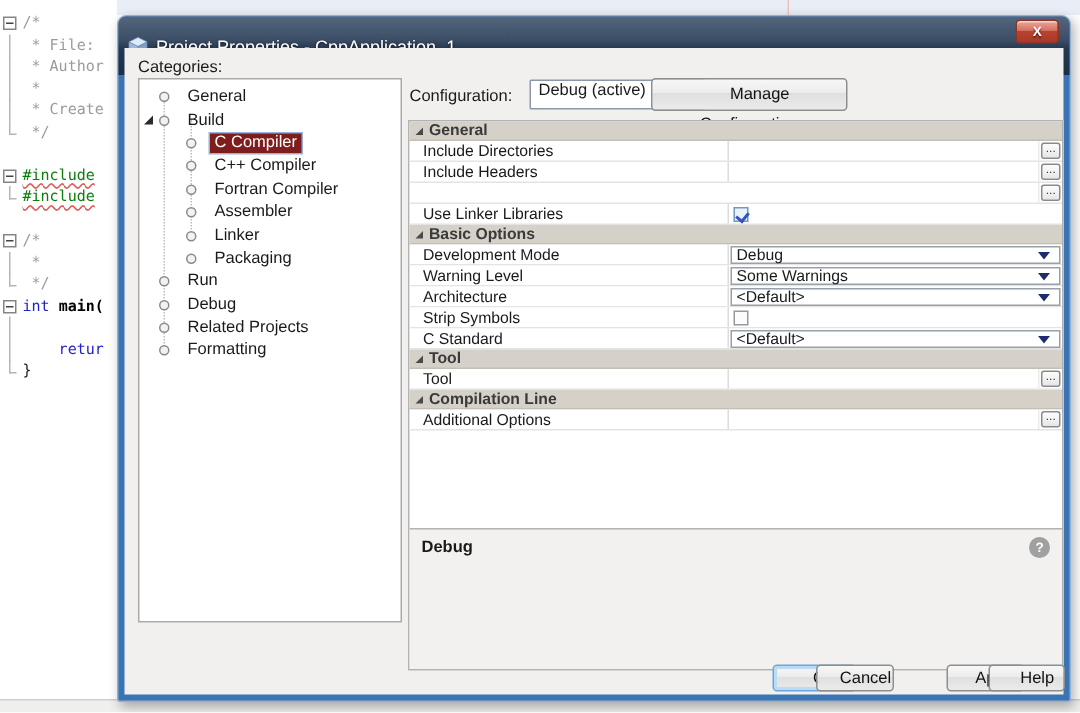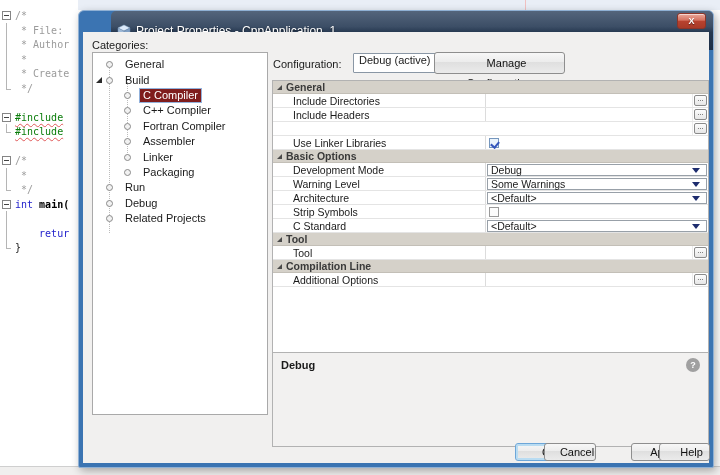--- a/index.html
+++ b/index.html
@@ -23,21 +23,21 @@
   .c-comment { color:#9b9b9b; }
   .c-include { color:#0b7d0b; text-decoration: underline wavy #e05a5a 1px; text-underline-offset:2px; }
   .c-kw { color:#2222cc; }
   .c-fn { color:#000; font-weight:bold; }
 
   
   .dialog { position:absolute; left:78px; top:10px; width:636px; height:458px;
             background:#3b74b2; border:1px solid #8fb0d4; border-radius:6px 6px 2px 2px;
             box-shadow:2px 3px 8px rgba(0,0,0,.3); z-index:2; }
   .titlebar { position:relative; height:39px; border-radius:5px 5px 0 0; padding:0 6px; display:flex; align-items:center; gap:5px;
-              background:linear-gradient(180deg,#54657c 0%, #3c4e66 40%, #263850 55%, #1d2f47 100%);margin-left:32px; }
+              background:linear-gradient(180deg,#54657c 0%, #3c4e66 40%, #263850 55%, #1d2f47 100%); }
   .title-text { color:#fff; font-size:12px; text-shadow:0 1px 2px rgba(0,0,0,.7); }
   .close-btn { position:absolute; right:7px; top:2px; width:29px; height:16px; border:1px solid #8e3428; border-radius:3px;
                background:linear-gradient(180deg,#eaa89b 0%, #d4715f 45%, #b8422f 50%, #a83a28 100%);
                color:#fff; font-size:9px; font-weight:bold; text-align:center; line-height:14px;
                box-shadow:inset 0 1px 0 rgba(255,255,255,.55); text-shadow:0 1px 1px rgba(0,0,0,.5); cursor:pointer; }
   .content { position:absolute; left:4px; right:4px; top:21px; bottom:4px; background:#f1f0ef; font-size:11px; color:#1a1a1a; }
 
   
   .cat-label { position:absolute; left:9px; top:7px; }
   .tree { position:absolute; left:9px; top:20px; width:176px; height:363px; background:#fff; border:1px solid #a9a9a9; overflow:hidden; }
@@ -62,21 +62,21 @@
              background:linear-gradient(180deg,#f7f7f7 0%, #ececec 45%, #dfdfdf 46%, #ebebeb 100%);
              font-size:11px; font-family:"Liberation Sans", sans-serif; cursor:pointer;padding-left:14px; }
   .manage-btn { position:absolute; left:351px; top:20px; width:131px; height:22px; line-height:20px; }
 
   
   .props { position:absolute; left:189px; top:48px; width:437px; height:367px; background:#fff; border:1px solid #b2b2b2; overflow:hidden; }
   .sec-hdr { height:13px; background:#d5d1c9; border-bottom:1px solid #c3bfb7; display:flex; align-items:center; gap:4px;
              padding-left:4px; font-size:10.5px; font-weight:bold; color:#3a3a3a; cursor:pointer; }
   .sec-tri { width:0; height:0; border-left:5px solid transparent; border-bottom:5px solid #4a4a4a; flex:none; }
   .prow { height:14px; display:flex; border-bottom:1px solid #e4e4e4; font-size:10.5px; align-items:stretch; background:#fff; }
-  .pl { width:213px; flex:none; border-right:1px solid #dcdcdc; padding:1px 0 0 20px; white-space:nowrap; overflow:hidden; }
+  .pl { width:213px; flex:none; border-right:1px solid #dcdcdc; padding:1px 0 0 9px; white-space:nowrap; overflow:hidden; }
   .pv { flex:1; position:relative; display:flex; align-items:center; }
   .ell-col { width:16px; flex:none; display:flex; align-items:center; justify-content:center; border-left:1px solid #ececec; }
   .ell-btn { width:13px; height:11px; border:1px solid #8a8a8a; border-radius:2px; font-size:8px; line-height:6px; text-align:center;
              color:#333; background:linear-gradient(180deg,#fdfdfd,#e6e6e6); cursor:pointer; }
   .val-combo { position:relative; flex:1; height:12px; margin:0 1px; border:1px solid #98a0a8; background:#fff;
                display:flex; align-items:center; padding:0 16px 0 3px; cursor:pointer; }
   .cb { width:10px; height:10px; margin-left:3px; border:1px solid #9a9a9a; background:#fcfcfc; position:relative; cursor:pointer; }
   .cb.checked { border-color:#7596bd; background:#eaf3fc; }
   .cb.checked::after { content:""; position:absolute; left:2px; top:1px; width:4px; height:6px;
                        border-right:2px solid #3355bb; border-bottom:2px solid #3355bb; transform:rotate(40deg); }
@@ -180,20 +180,24 @@
               <span class="tree-label">Run</span>
             </li>
           <li class="l1">
               <span class="dot"></span>
               <span class="tree-label">Debug</span>
             </li>
           <li class="l1">
               <span class="dot"></span>
               <span class="tree-label">Related Projects</span>
             </li>
+          <li class="l1">
+              <span class="dot"></span>
+              <span class="tree-label">Formatting</span>
+            </li>
         </ul>
       </div>
 
       <div class="cfg-label">Configuration:</div>
       <div class="cfg-combo">
         <span>Debug (active)</span>
         <span class="combo-arrow"></span>
       </div>
       <div class="win-btn manage-btn">Manage Configurations...</div>
 

